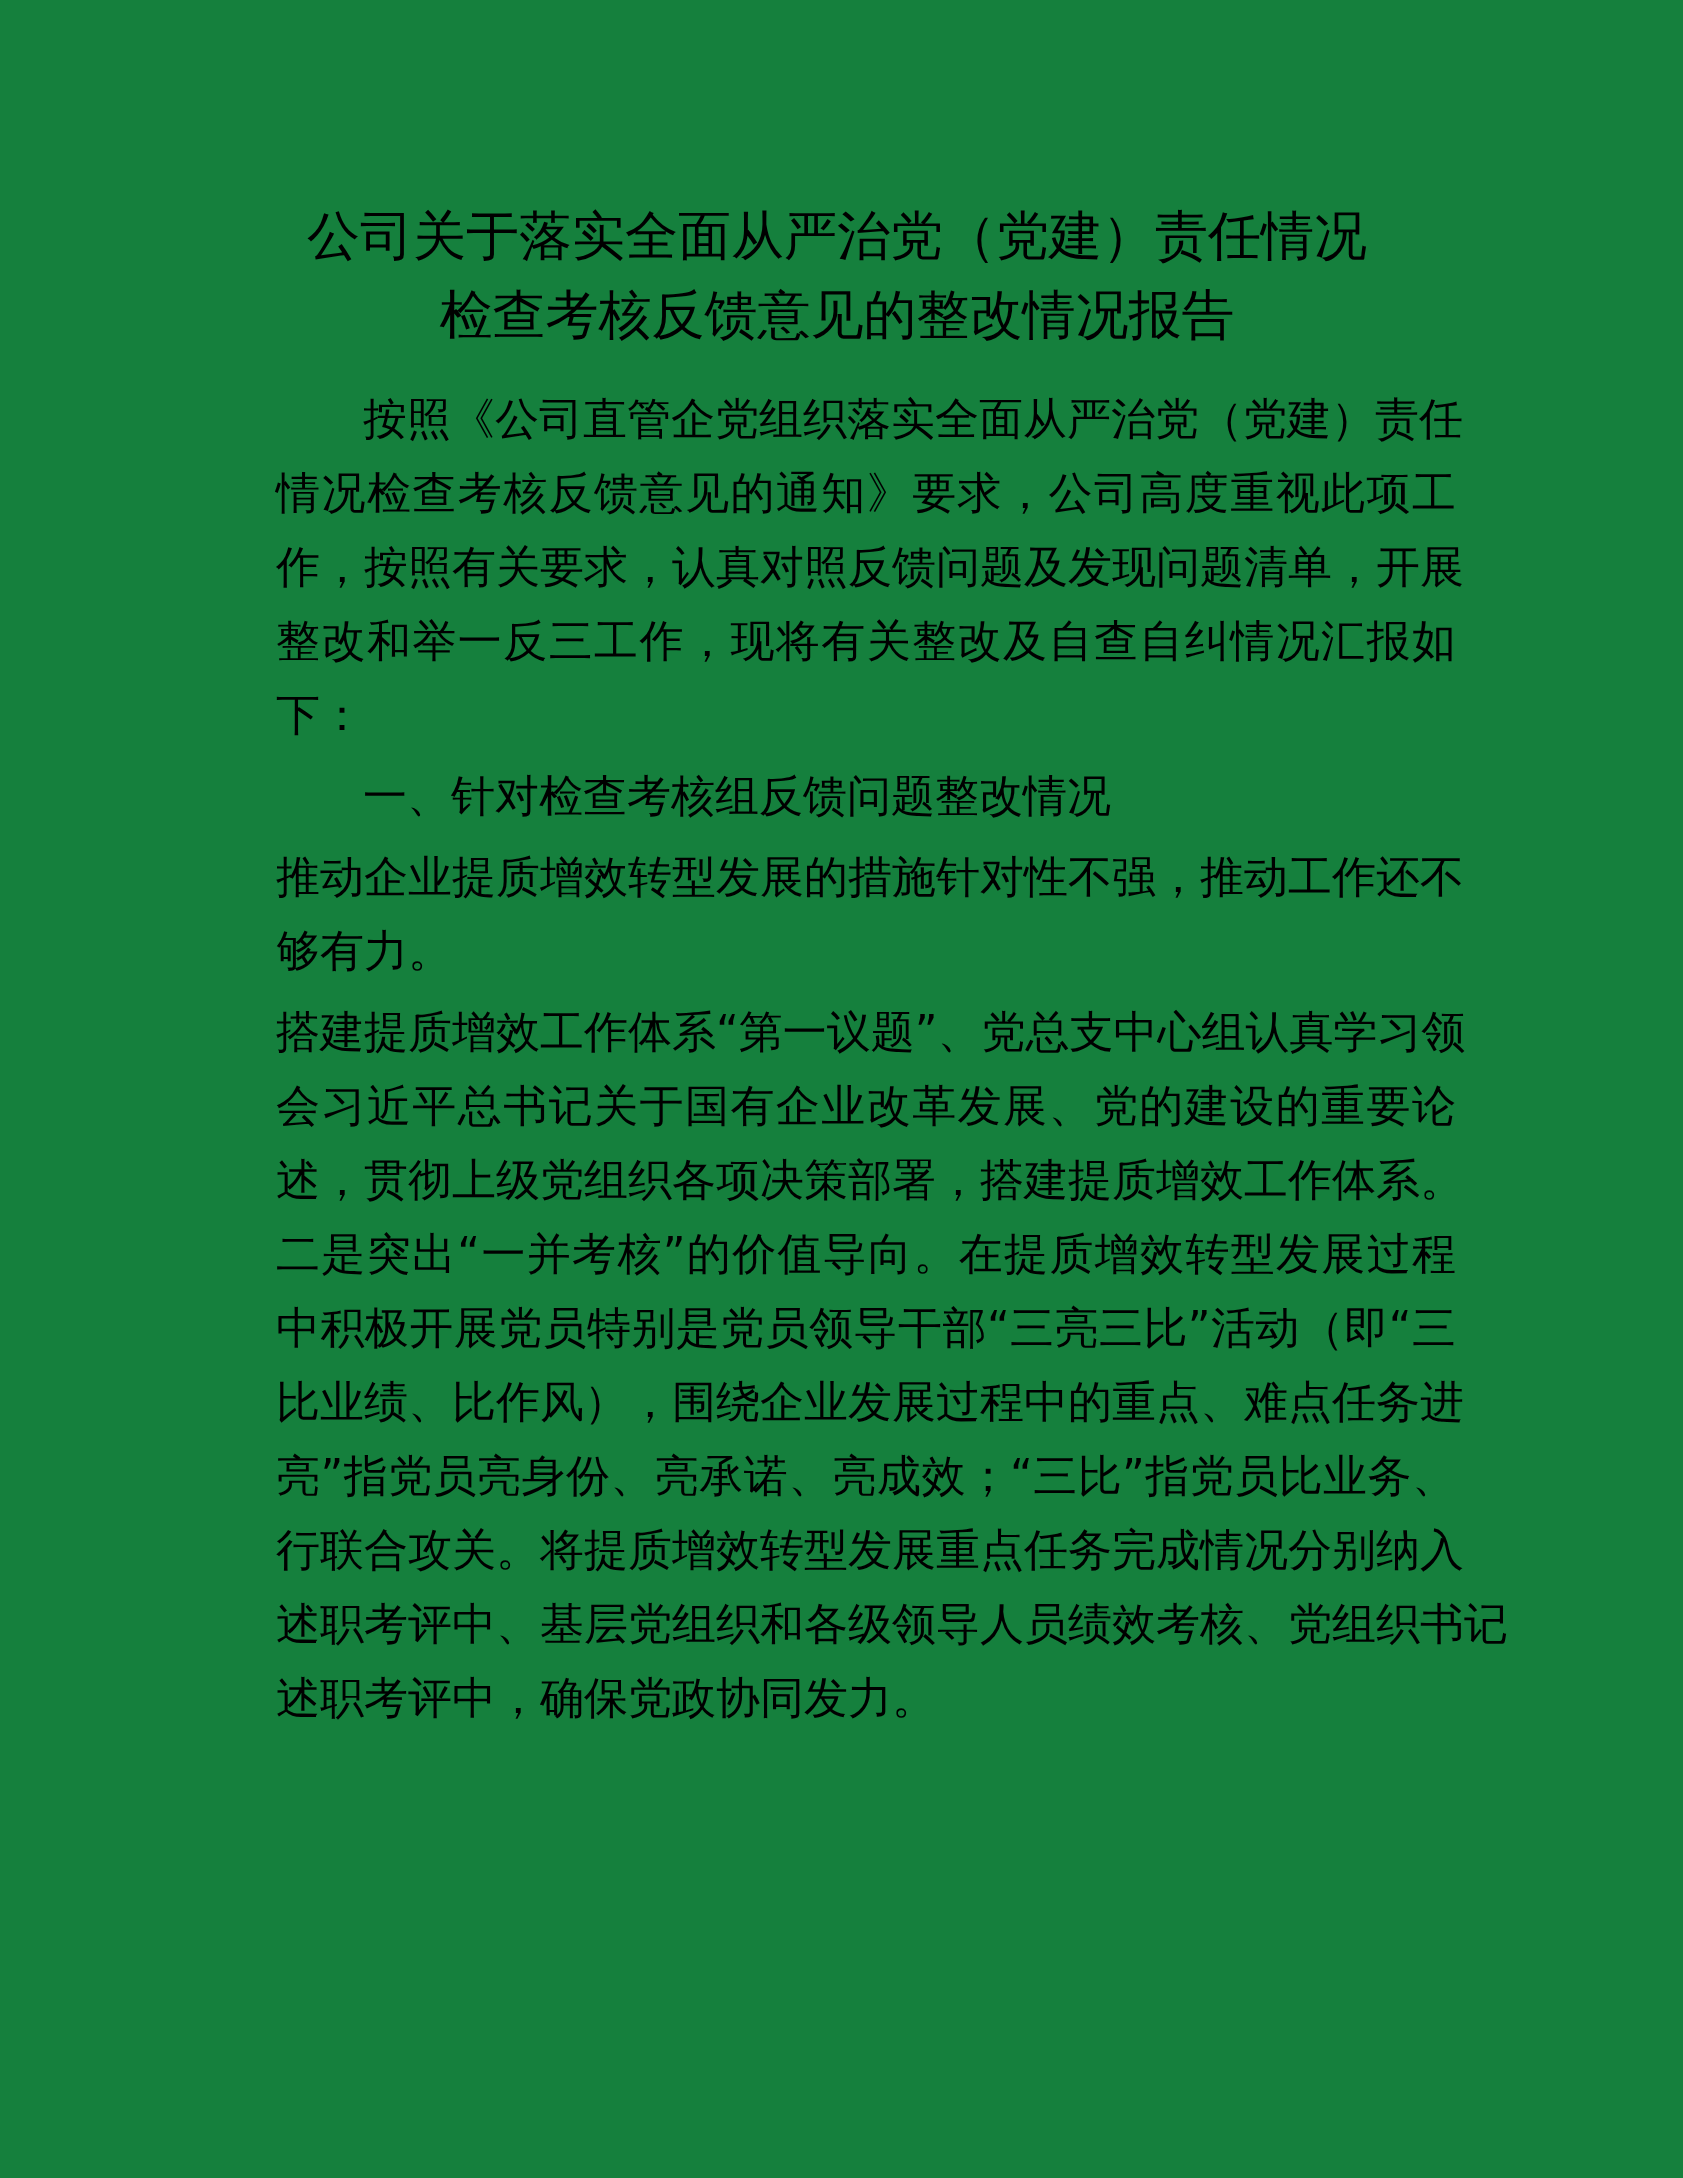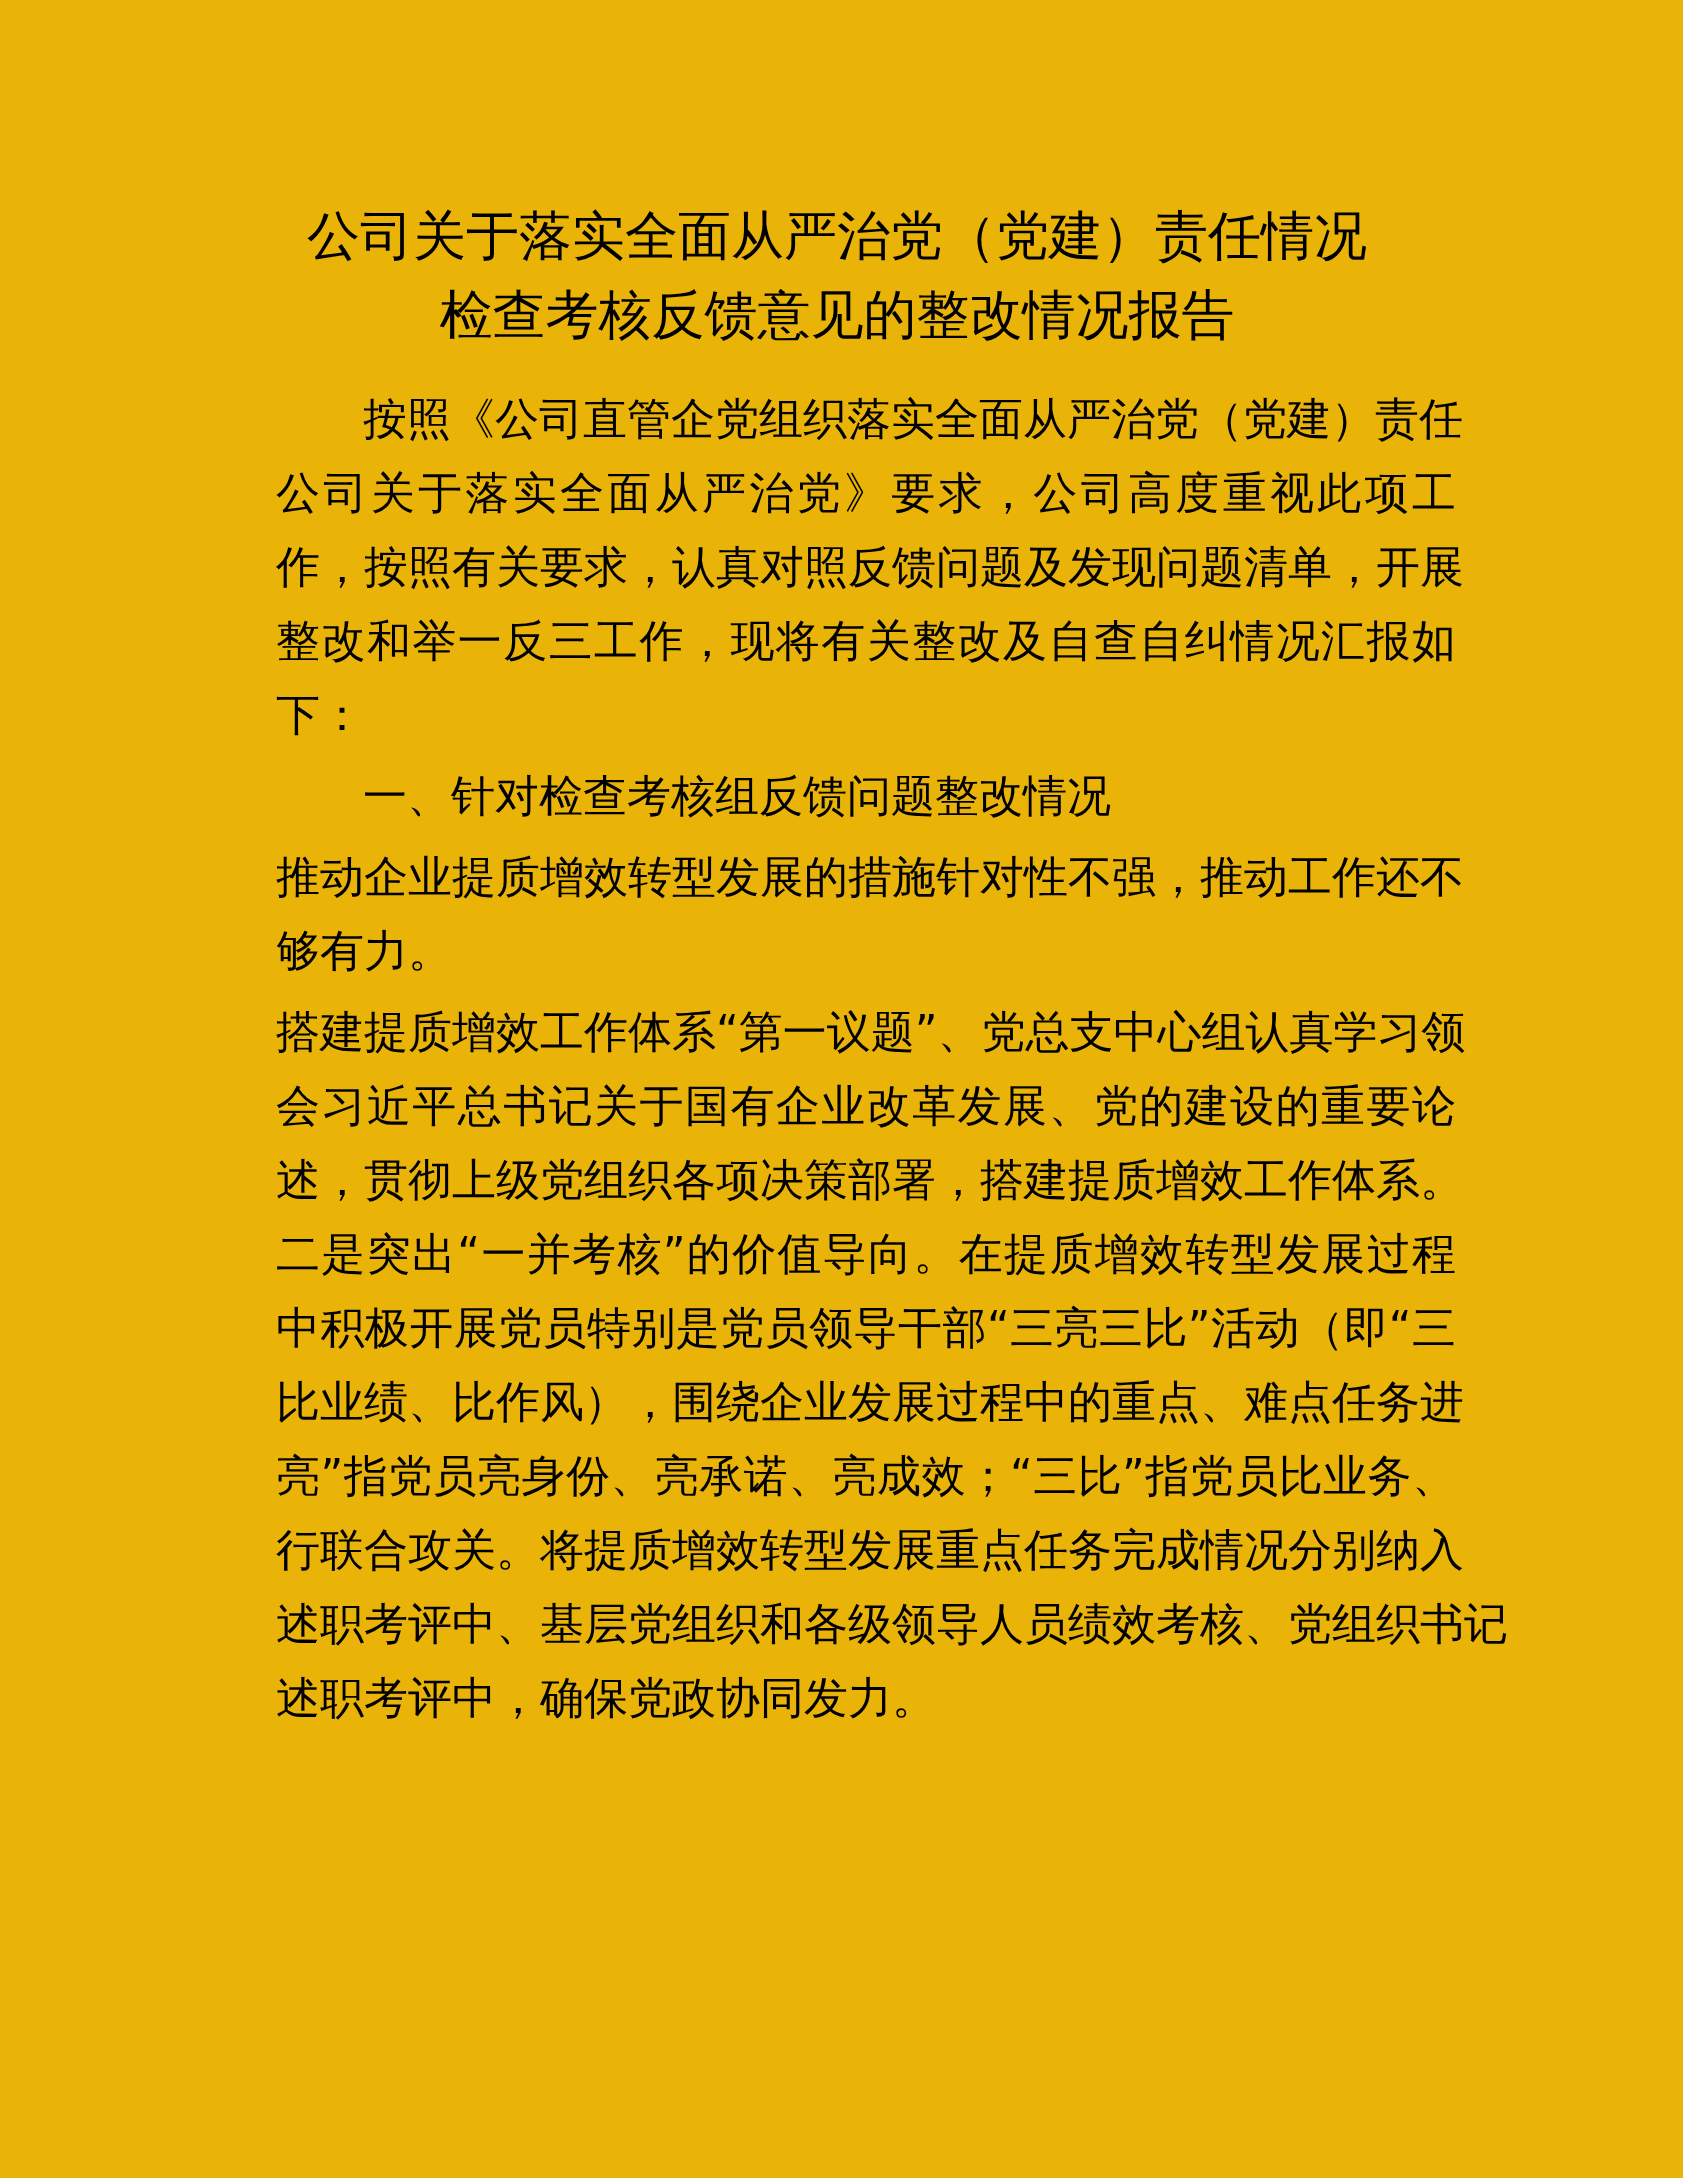--- a/index.html
+++ b/index.html
@@ -14,21 +14,21 @@
       overflow: hidden;
       color: #000000;
       font-family: "DejaVu Sans", "Liberation Sans", sans-serif;
     }
     .page {
       position: absolute;
       left: 0;
       top: 0;
       width: 1683px;
       height: 2178px;
-      background: #eab308;
+      background: #15803d;
     }
     .title {
       position: absolute;
       left: 248px;
       width: 1178px;
       top: 196px;
       text-align: center;
       font-size: 53px;
       line-height: 79px;
       letter-spacing: 0px;
@@ -72,21 +72,21 @@
 
   <h1 class="title">
     <span class="tline">公司关于落实全面从严治党（党建）责任情况</span>
     <span class="tline">检查考核反馈意见的整改情况报告</span>
   </h1>
 
   <div class="body">
 
     <div class="paragraph">
       <span class="line indent">按照《公司直管企党组织落实全面从严治党（党建）责任</span>
-      <span class="line">公司关于落实全面从严治党》要求，公司高度重视此项工</span>
+      <span class="line">情况检查考核反馈意见的通知》要求，公司高度重视此项工</span>
       <span class="line">作，按照有关要求，认真对照反馈问题及发现问题清单，开展</span>
       <span class="line">整改和举一反三工作，现将有关整改及自查自纠情况汇报如</span>
       <span class="line last">下：</span>
     </div>
     <div class="para-gap"></div>
 
     <div class="paragraph">
       <span class="line indent last">一、针对检查考核组反馈问题整改情况</span>
     </div>
     <div class="para-gap"></div>

